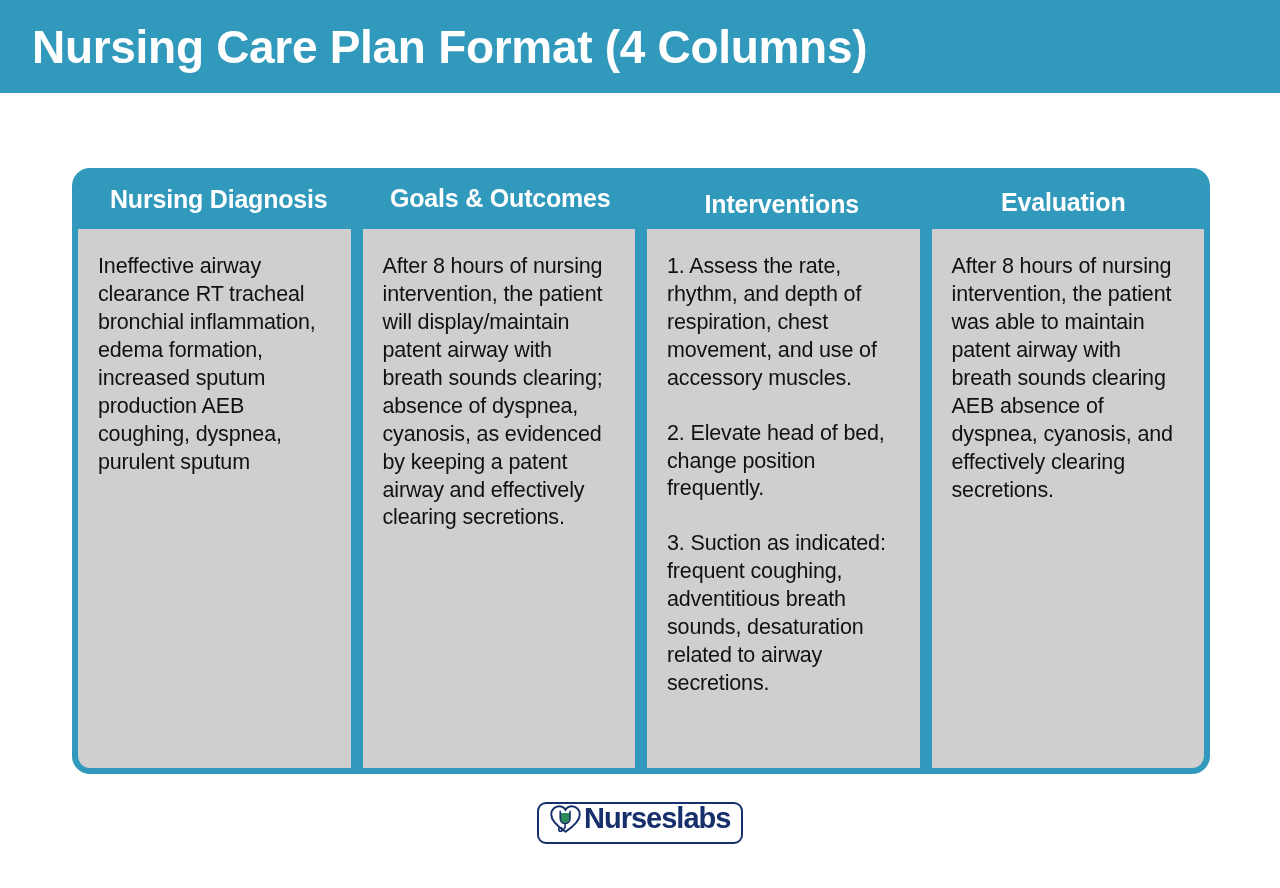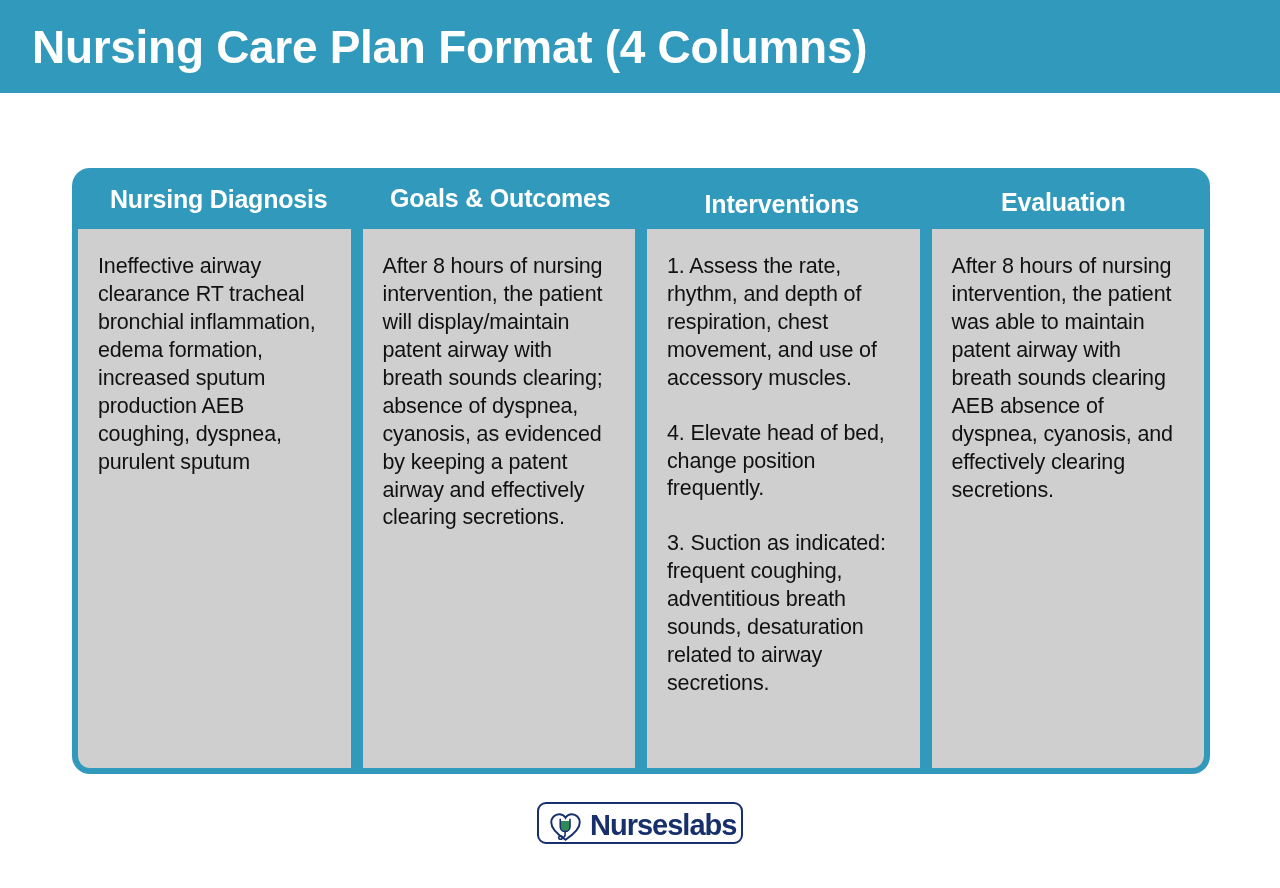--- a/index.html
+++ b/index.html
@@ -94,23 +94,23 @@
   #logo-wrap {
     position: absolute;
     left: 537px;
     top: 802px;
     width: 206px;
     height: 42px;
     border: 2.5px solid #17306b;
     border-radius: 9px;
     background: #ffffff;
     display: flex;
-    align-items: flex-end;
+    align-items: flex-start;
     padding-left: 10px;
-    gap: 8px;
+    gap: 2px;
   }
   #logo-mark { width: 33px; height: 30px; flex: 0 0 auto; }
   #logo-text {
     color: #17306b;
     font-size: 29px;
     font-weight: bold;
     letter-spacing: -1px;
     line-height: 1;
     padding-bottom: 2px;
   }
@@ -144,21 +144,21 @@
     <div class="body-cell">
       <p class="cell-para">Ineffective airway clearance RT tracheal bronchial inflammation, edema formation, increased sputum production AEB coughing, dyspnea, purulent sputum</p>
     </div>
 
     <div class="body-cell">
       <p class="cell-para">After 8 hours of nursing intervention, the patient will display/maintain patent airway with breath sounds clearing; absence of dyspnea, cyanosis, as evidenced by keeping a patent airway and effectively clearing secretions.</p>
     </div>
 
     <div class="body-cell">
       <p class="cell-para">1. Assess the rate, rhythm, and depth of respiration, chest movement, and use of accessory muscles.</p>
-      <p class="cell-para">4. Elevate head of bed, change position frequently.</p>
+      <p class="cell-para">2. Elevate head of bed, change position frequently.</p>
       <p class="cell-para">3. Suction as indicated: frequent coughing, adventitious breath sounds, desaturation related to airway secretions.</p>
     </div>
 
     <div class="body-cell">
       <p class="cell-para">After 8 hours of nursing intervention, the patient was able to maintain patent airway with breath sounds clearing AEB absence of dyspnea, cyanosis, and effectively clearing secretions.</p>
     </div>
 
   </div>
 </div>
 

